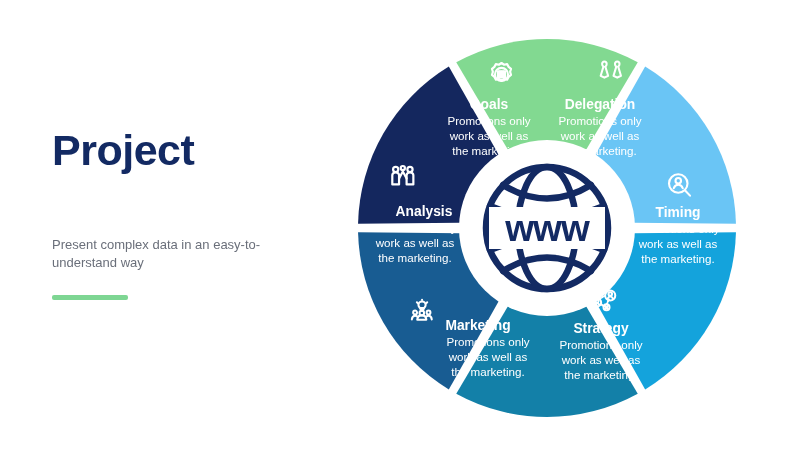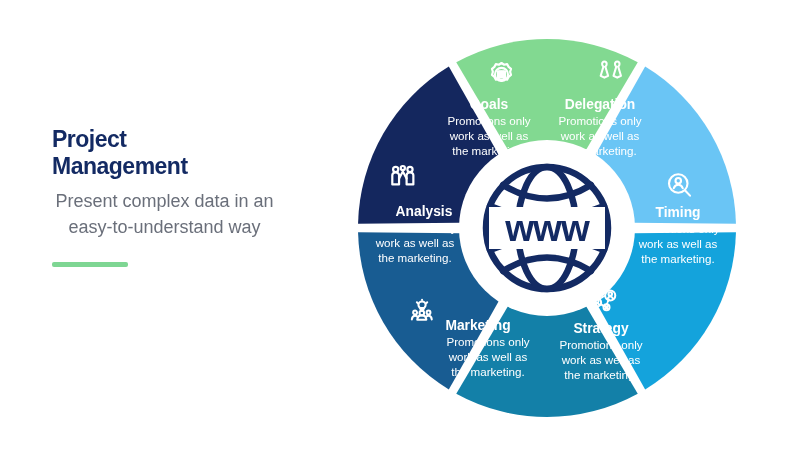--- a/index.html
+++ b/index.html
@@ -16,34 +16,33 @@
     display:flex;
     align-items:stretch;
   }
   
   .left-panel{
     position:absolute;
     left:52px;top:126px;
     width:262px;
   }
   .title{
-    font-size:23px;
+    font-size:43px;
     line-height:1.16;
     font-weight:bold;
     color:#132a63;
     letter-spacing:-0.5px;
     margin:0;
   }
   .subtitle{
     margin:10px 0 0 0;
-    font-size:18px;
+    font-size:13px;
     line-height:1.42;
     color:#6a6f7a;
     max-width:225px;
-    text-align:center;
   }
   .accent-bar{
     margin-top:22px;
     width:76px;height:5px;
     background:#7ed693;
     border-radius:2px;
   }
   
   .wheel-wrap{
     position:absolute;
@@ -83,21 +82,21 @@
   }
 </style>
 </head>
 <body>
 
 <div class="slide">
 
   <div class="left-panel">
     <h1 class="title">
       <span>Project</span><br>
-      <span>Management</span><br>
+      <br>
     </h1>
     <p class="subtitle">Present complex data in an easy-to-understand way</p>
     <div class="accent-bar"></div>
   </div>
 
   <div class="wheel-wrap">
     <svg class="wheel" viewBox="0 0 420 420" xmlns="http://www.w3.org/2000/svg">
 
       <g>
         <path fill="#82d991" d="M 210.00 198.00 L 119.24 44.22 A 189 189 0 0 1 300.76 44.22 Z"></path>

